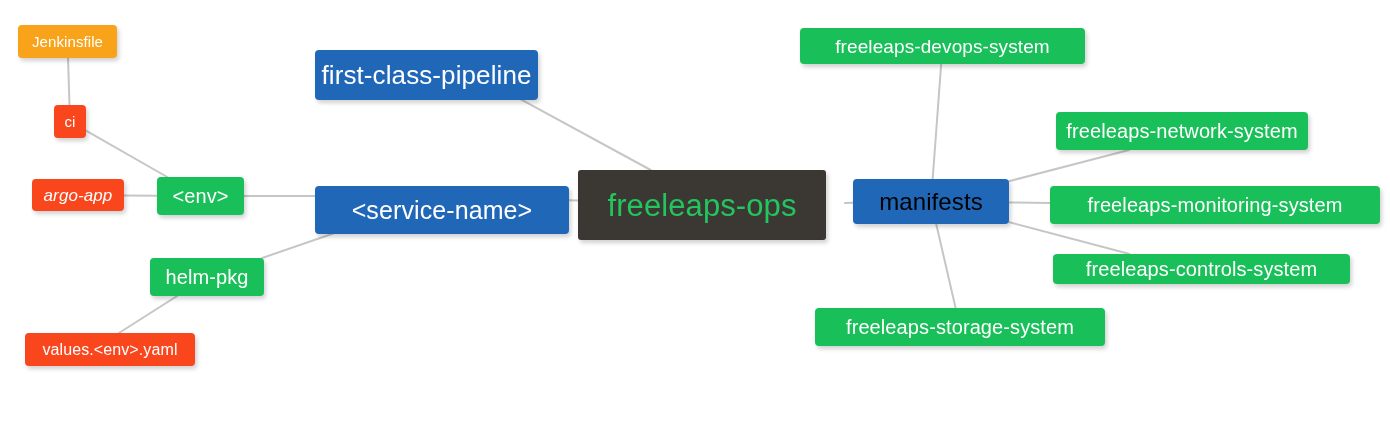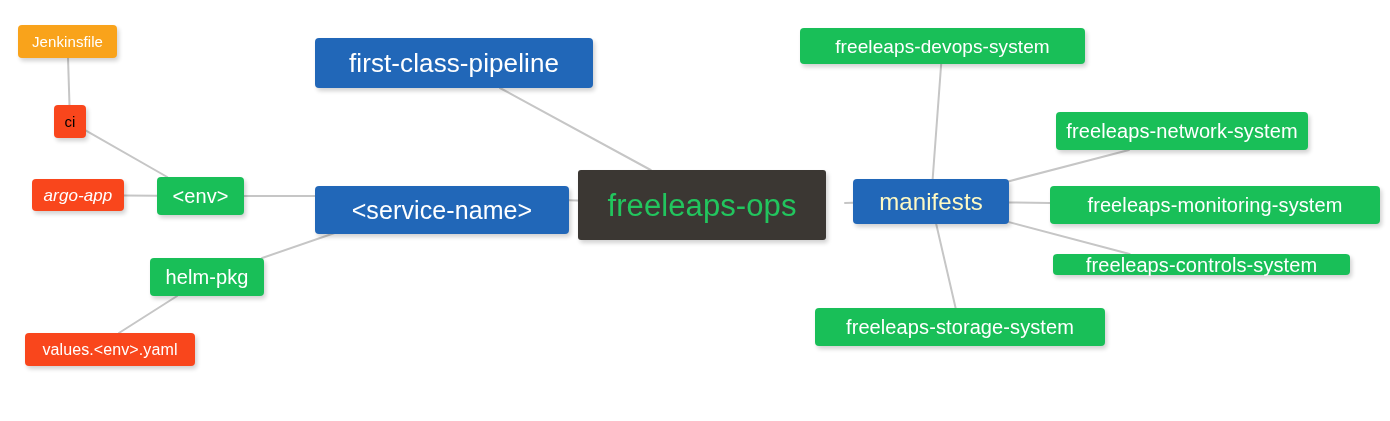--- a/index.html
+++ b/index.html
@@ -73,27 +73,27 @@
       <line x1="177.12413793103448" y1="296" x2="118.9448275862069" y2="333" stroke="#c6c6c6" stroke-width="2" stroke-linecap="round"></line>
       <line x1="932.6639871382637" y1="179" x2="941.1688102893891" y2="64" stroke="#c6c6c6" stroke-width="2" stroke-linecap="round"></line>
       <line x1="1009" y1="181.20848708487085" x2="1128.9645390070923" y2="150" stroke="#c6c6c6" stroke-width="2" stroke-linecap="round"></line>
       <line x1="1009" y1="202.4612676056338" x2="1050" y2="202.96654929577466" stroke="#c6c6c6" stroke-width="2" stroke-linecap="round"></line>
       <line x1="1009" y1="222.11737523105361" x2="1129.618881118881" y2="254" stroke="#c6c6c6" stroke-width="2" stroke-linecap="round"></line>
       <line x1="936.199203187251" y1="224" x2="955.609561752988" y2="308" stroke="#c6c6c6" stroke-width="2" stroke-linecap="round"></line>
     </svg>
   <div id="node-layer">
       <div class="node node-root" style="left: 578px; top: 170px; width: 248px; height: 70px; font-size: 31px; background: rgb(59, 55, 51); color: #22c55e;">freeleaps-ops</div>
       <div class="node node-blue" style="left: 315px; top: 186px; width: 254px; height: 48px; font-size: 25px; background: rgb(33, 103, 184); color: #ffffff;">&lt;service-name&gt;</div>
-      <div class="node node-blue" style="left: 315px; top: 38px; width: 278px; height: 50px; font-size: 26px; background: rgb(33, 103, 184); color: rgb(255, 255, 255);">first-class-pipeline</div>
-      <div class="node node-blue" style="left: 853px; top: 179px; width: 156px; height: 45px; font-size: 24px; background: rgb(33, 103, 184); color: #fef9c3;">manifests</div>
+      <div class="node node-blue" style="left: 315px; top: 50px; width: 223px; height: 50px; font-size: 26px; background: rgb(33, 103, 184); color: rgb(255, 255, 255);">first-class-pipeline</div>
+      <div class="node node-blue" style="left: 853px; top: 179px; width: 156px; height: 45px; font-size: 24px; background: rgb(33, 103, 184); color: #000000;">manifests</div>
       <div class="node node-green" style="left: 157px; top: 177px; width: 87px; height: 38px; font-size: 20px; background: rgb(25, 191, 88); color: rgb(255, 255, 255);">&lt;env&gt;</div>
       <div class="node node-green" style="left: 150px; top: 258px; width: 114px; height: 38px; font-size: 20px; background: rgb(25, 191, 88); color: rgb(255, 255, 255);">helm-pkg</div>
       <div class="node node-green" style="left: 800px; top: 28px; width: 285px; height: 36px; font-size: 19px; background: rgb(25, 191, 88); color: rgb(255, 255, 255);">freeleaps-devops-system</div>
       <div class="node node-green" style="left: 1056px; top: 112px; width: 252px; height: 38px; font-size: 20px; background: rgb(25, 191, 88); color: rgb(255, 255, 255);">freeleaps-network-system</div>
       <div class="node node-green" style="left: 1050px; top: 186px; width: 330px; height: 38px; font-size: 20px; background: rgb(25, 191, 88); color: rgb(255, 255, 255);">freeleaps-monitoring-system</div>
-      <div class="node node-green" style="left: 1053px; top: 254px; width: 297px; height: 21px; font-size: 20px; background: rgb(25, 191, 88); color: rgb(255, 255, 255);">freeleaps-controls-system</div>
+      <div class="node node-green" style="left: 1053px; top: 254px; width: 297px; height: 30px; font-size: 20px; background: rgb(25, 191, 88); color: rgb(255, 255, 255);">freeleaps-controls-system</div>
       <div class="node node-green" style="left: 815px; top: 308px; width: 290px; height: 38px; font-size: 20px; background: rgb(25, 191, 88); color: rgb(255, 255, 255);">freeleaps-storage-system</div>
       <div class="node node-orange" style="left: 18px; top: 25px; width: 99px; height: 33px; font-size: 15px; background: rgb(249, 163, 27); color: rgb(255, 255, 255);">Jenkinsfile</div>
-      <div class="node node-red" style="left: 54px; top: 105px; width: 32px; height: 33px; font-size: 15px; background: rgb(249, 70, 28); color: #000000;">ci</div>
+      <div class="node node-red" style="left: 54px; top: 105px; width: 32px; height: 33px; font-size: 15px; background: rgb(249, 70, 28); color: #ffffff;">ci</div>
       <div class="node node-red" style="left: 32px; top: 179px; width: 92px; height: 32px; font-size: 17px; background: rgb(249, 70, 28); color: rgb(255, 255, 255); font-style: italic;">argo-app</div>
       <div class="node node-red" style="left: 25px; top: 333px; width: 170px; height: 33px; font-size: 16px; background: rgb(249, 70, 28); color: rgb(255, 255, 255);">values.&lt;env&gt;.yaml</div>
     </div>
 </div>
 
 </body></html>

